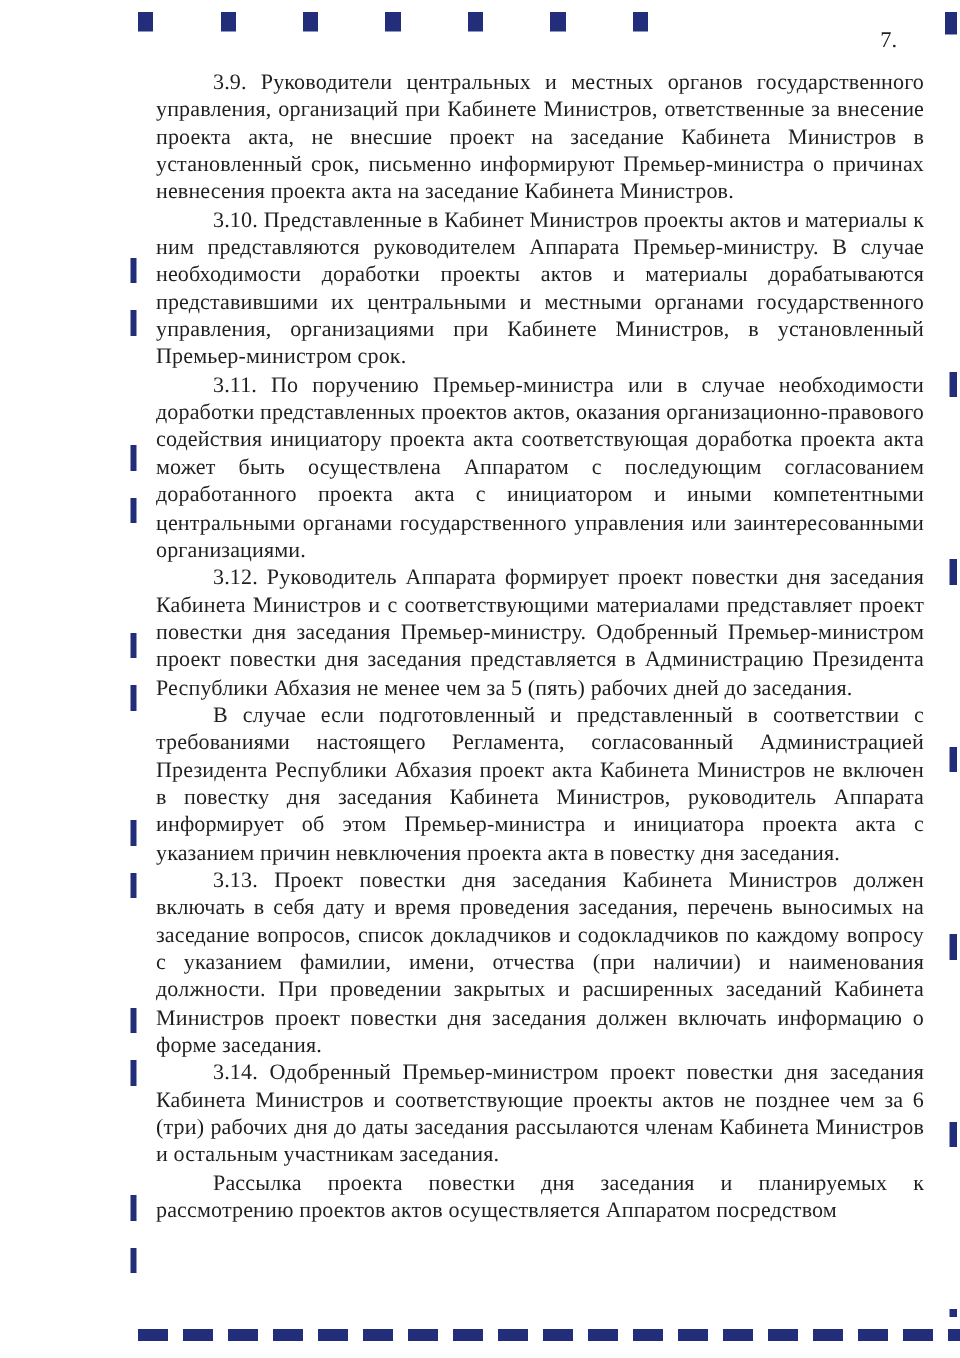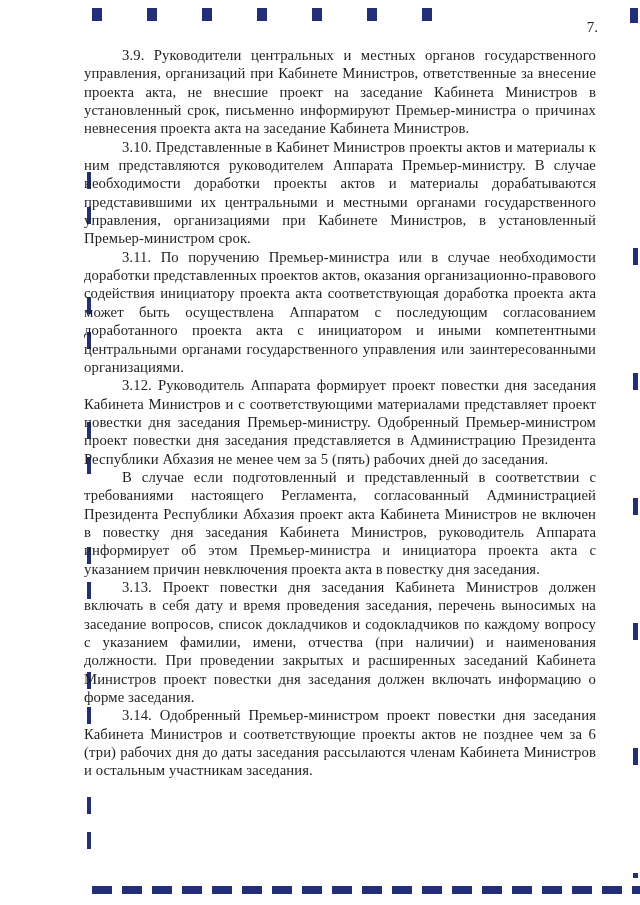--- a/index.html
+++ b/index.html
@@ -71,21 +71,21 @@
   .page-number {
     position: absolute;
     top: 19px;
     right: 42px;
     font-size: 15px;
     color: var(--text);
   }
   .content {
     position: absolute;
     top: 46px;
-    left: 84px;
+    left: 104px;
     width: 512px;
     color: var(--text);
     font-size: 14.7px;
     line-height: 18.35px;
     text-align: justify;
     letter-spacing: 0.1px;
   }
   .content p {
     margin: 0;
     text-indent: 38px;
@@ -105,15 +105,16 @@
   <div class="page-number">7.</div>
 
   <div class="content">
     <p>3.9. Руководители центральных и местных органов государственного управления, организаций при Кабинете Министров, ответственные за внесение проекта акта, не внесшие проект на заседание Кабинета Министров в установленный срок, письменно информируют Премьер-министра о причинах невнесения проекта акта на заседание Кабинета Министров.</p>
     <p>3.10. Представленные в Кабинет Министров проекты актов и материалы к ним представляются руководителем Аппарата Премьер-министру. В случае необходимости доработки проекты актов и материалы дорабатываются представившими их центральными и местными органами государственного управления, организациями при Кабинете Министров, в установленный Премьер-министром срок.</p>
     <p>3.11. По поручению Премьер-министра или в случае необходимости доработки представленных проектов актов, оказания организационно-правового содействия инициатору проекта акта соответствующая доработка проекта акта может быть осуществлена Аппаратом с последующим согласованием доработанного проекта акта с инициатором и иными компетентными центральными органами государственного управления или заинтересованными организациями.</p>
     <p>3.12. Руководитель Аппарата формирует проект повестки дня заседания Кабинета Министров и с соответствующими материалами представляет проект повестки дня заседания Премьер-министру. Одобренный Премьер-министром проект повестки дня заседания представляется в Администрацию Президента Республики Абхазия не менее чем за 5 (пять) рабочих дней до заседания.</p>
     <p>В случае если подготовленный и представленный в соответствии с требованиями настоящего Регламента, согласованный Администрацией Президента Республики Абхазия проект акта Кабинета Министров не включен в повестку дня заседания Кабинета Министров, руководитель Аппарата информирует об этом Премьер-министра и инициатора проекта акта с указанием причин невключения проекта акта в повестку дня заседания.</p>
     <p>3.13. Проект повестки дня заседания Кабинета Министров должен включать в себя дату и время проведения заседания, перечень выносимых на заседание вопросов, список докладчиков и содокладчиков по каждому вопросу с указанием фамилии, имени, отчества (при наличии) и наименования должности. При проведении закрытых и расширенных заседаний Кабинета Министров проект повестки дня заседания должен включать информацию о форме заседания.</p>
     <p>3.14. Одобренный Премьер-министром проект повестки дня заседания Кабинета Министров и соответствующие проекты актов не позднее чем за 6 (три) рабочих дня до даты заседания рассылаются членам Кабинета Министров и остальным участникам заседания.</p>
+    <p>Рассылка проекта повестки дня заседания и планируемых к рассмотрению проектов актов осуществляется Аппаратом посредством</p>
   </div>
 
 </div>
 
 </body></html>

